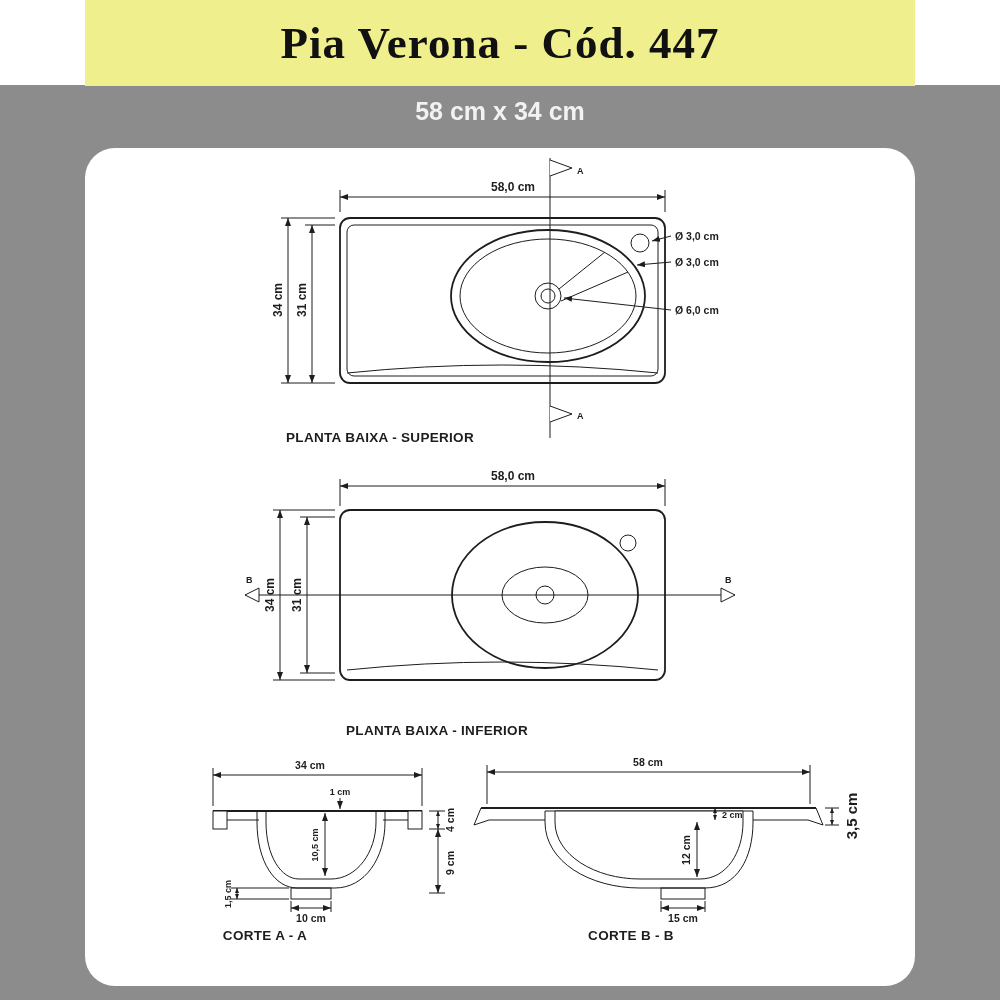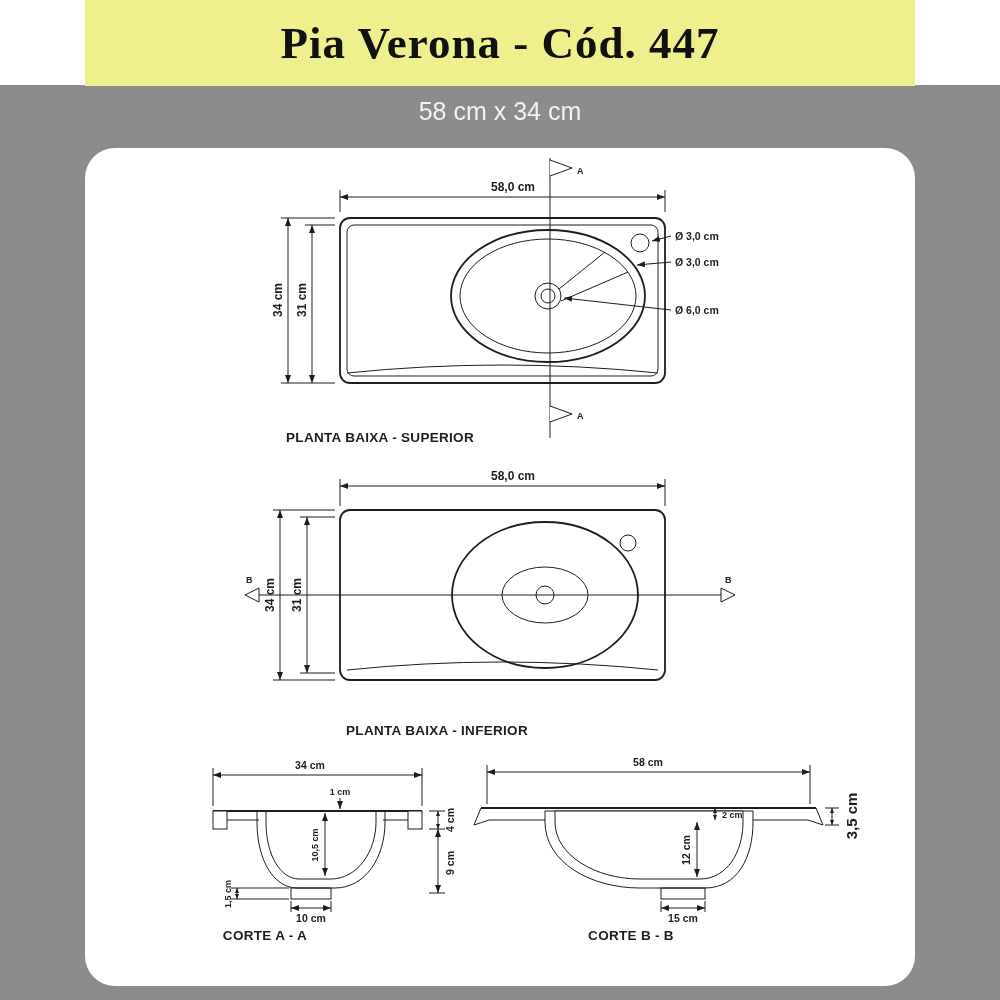--- a/index.html
+++ b/index.html
@@ -13,21 +13,21 @@
   .banner {
     position:absolute; top:0; left:85px; width:830px; height:86px;
     background:#eff08d; display:flex; align-items:center; justify-content:center;
   }
   .banner h1 {
     margin:0; font-family:"Liberation Serif", serif; font-weight:bold;
     font-size:45px; color:#111111; letter-spacing:1px;
   }
   .subtitle {
     position:absolute; top:97px; left:0; width:1000px; text-align:center;
-    color:#f2f2f2; font-size:25px; font-weight:normal;
+    color:#f2f2f2; font-size:25px; font-weight:bold;
   }
   .panel {
     position:absolute; top:148px; left:85px; width:830px; height:838px;
     background:#ffffff; border-radius:30px;
   }
   .panel svg { position:absolute; top:0; left:0; }
 
   
   .ln   { stroke:#1d1d1b; stroke-width:1.8; fill:none; }
   .thin { stroke:#1d1d1b; stroke-width:1;   fill:none; }

